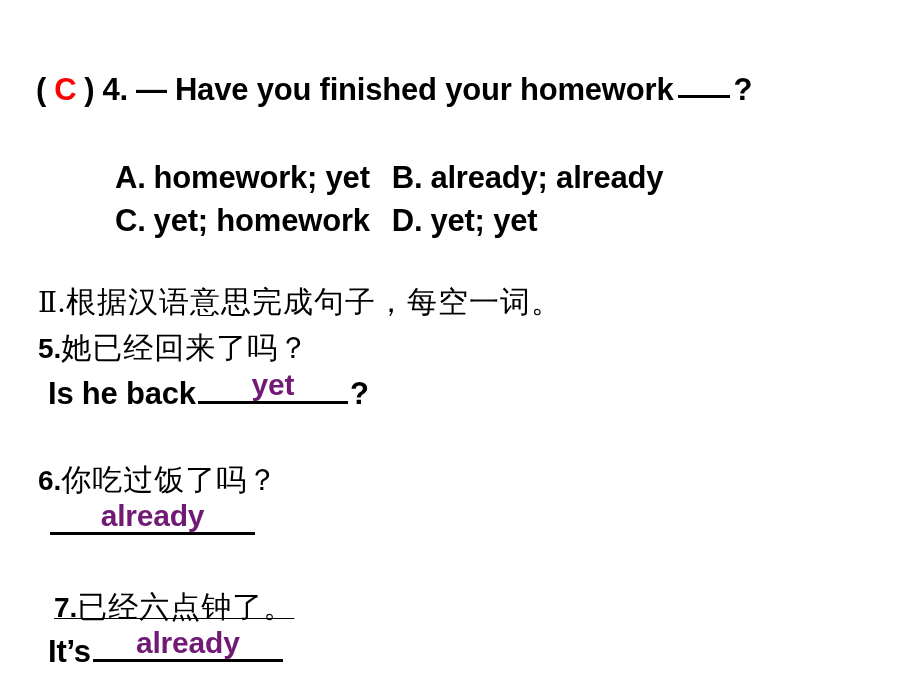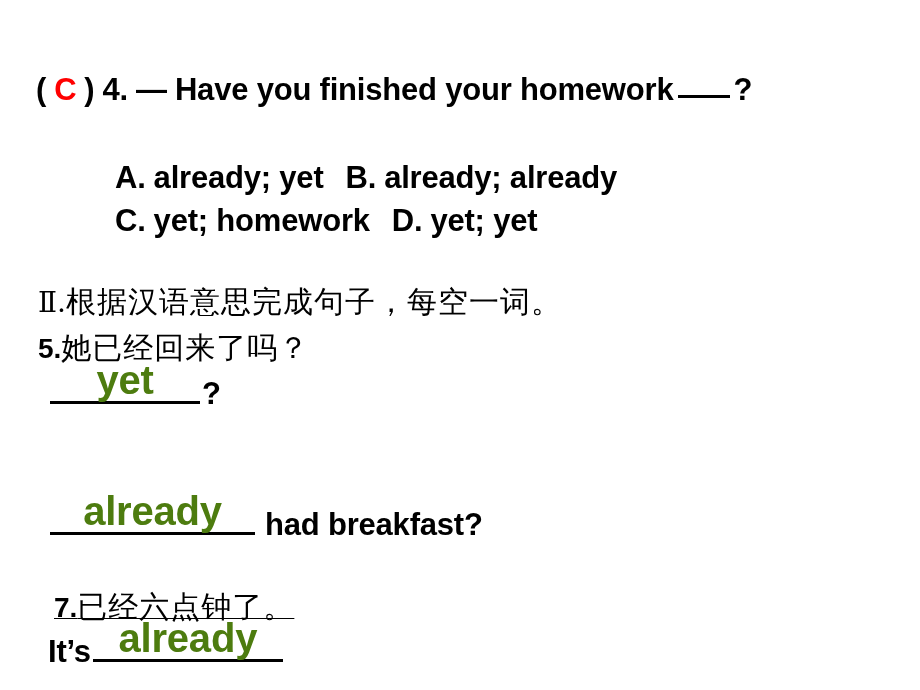--- a/index.html
+++ b/index.html
@@ -87,24 +87,24 @@
     border-bottom: 3px solid #000000;
     height: 0;
     width: 100%;
   }
   .blank-filled .word {
     position: absolute;
     left: 0;
     right: 0;
     bottom: 4px;
     text-align: center;
-    color: #4d7c0f;
+    color: #701a75;
     font-family: "Liberation Sans", sans-serif;
     font-weight: bold;
-    font-size: 40px;
+    font-size: 30px;
     line-height: 1;
     white-space: nowrap;
   }
   .blank-filled.w-yet      { width: 150px; }
   .blank-filled.w-already  { width: 205px; }
   .blank-filled.w-already2 { width: 190px; }
 
   .dash { letter-spacing: 0px; }
 
   .spacer-sm { display:inline-block; width: 8px; }
@@ -114,40 +114,43 @@
 <body>
 
 <div class="slide">
 
   <div class="row en" style="left:36px; top:74px;">
     <span>(</span><span class="spacer-sm"></span><span class="answer-letter">C</span><span class="spacer-sm"></span><span>)</span><span class="spacer-sm"></span><span>4.</span><span class="spacer-sm"></span><span class="dash">—</span><span class="spacer-sm"></span><span>Have you finished your homework</span><span class="blank-short wide"></span><span>?</span>
   </div>
 
 
   <div class="row en" style="left:115px; top:162px;">
-    <span>A.</span><span class="spacer-sm"></span><span>already; yet</span><span class="spacer-md"></span><span>B.</span><span class="spacer-sm"></span><span>already; already</span>
+    <span>A.</span><span class="spacer-sm"></span><span>homework; yet</span><span class="spacer-md"></span><span>B.</span><span class="spacer-sm"></span><span>already; already</span>
   </div>
 
   <div class="row en" style="left:115px; top:205px;">
     <span>C.</span><span class="spacer-sm"></span><span>yet; homework</span><span class="spacer-md"></span><span>D.</span><span class="spacer-sm"></span><span>yet; yet</span>
   </div>
 
   <div class="row cn" style="left:38px; top:287px;">
     <span class="roman">Ⅱ</span><span class="roman">.</span><span>根据汉语意思完成句子，每空一词。</span>
   </div>
 
   <div class="row" style="left:38px; top:333px;">
     <span class="num">5.</span><span class="cn">她已经回来了吗？</span>
   </div>
   <div class="row en" style="left:48px; top:378px;">
-    <span class="blank-filled w-yet"><span class="word">yet</span><span class="rule"></span></span><span>?</span>
+    <span>Is he back</span><span class="blank-filled w-yet"><span class="word">yet</span><span class="rule"></span></span><span>?</span>
   </div>
 
+  <div class="row" style="left:38px; top:465px;">
+    <span class="num">6.</span><span class="cn">你吃过饭了吗？</span>
+  </div>
   <div class="row en" style="left:48px; top:509px;">
-    <span class="blank-filled w-already"><span class="word">already</span><span class="rule"></span></span><span class="spacer-sm"></span><span>had breakfast?</span>
+    <span class="blank-filled w-already"><span class="word">already</span><span class="rule"></span></span><span class="spacer-sm"></span>
   </div>
 
   <div class="row" style="left:54px; top:592px;text-decoration:underline;">
     <span class="num">7.</span><span class="cn">已经六点钟了。</span>
   </div>
   <div class="row en" style="left:48px; top:636px;">
     <span>It’s</span><span class="blank-filled w-already2"><span class="word">already</span><span class="rule"></span></span><span class="spacer-sm"></span>
   </div>
 
 </div>

